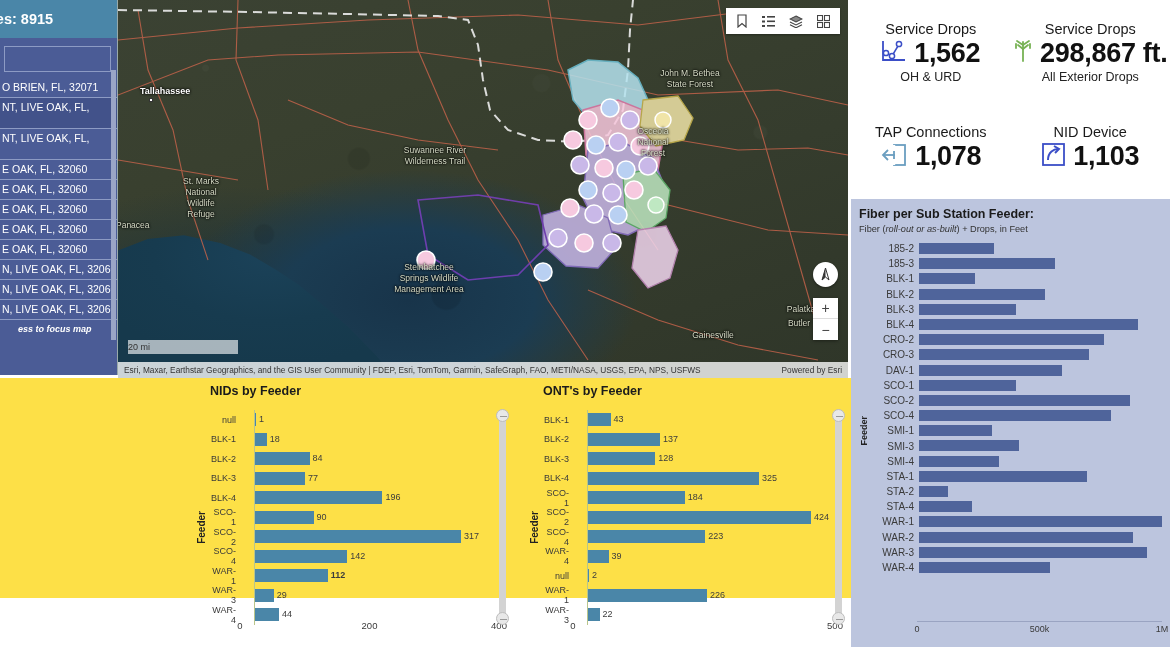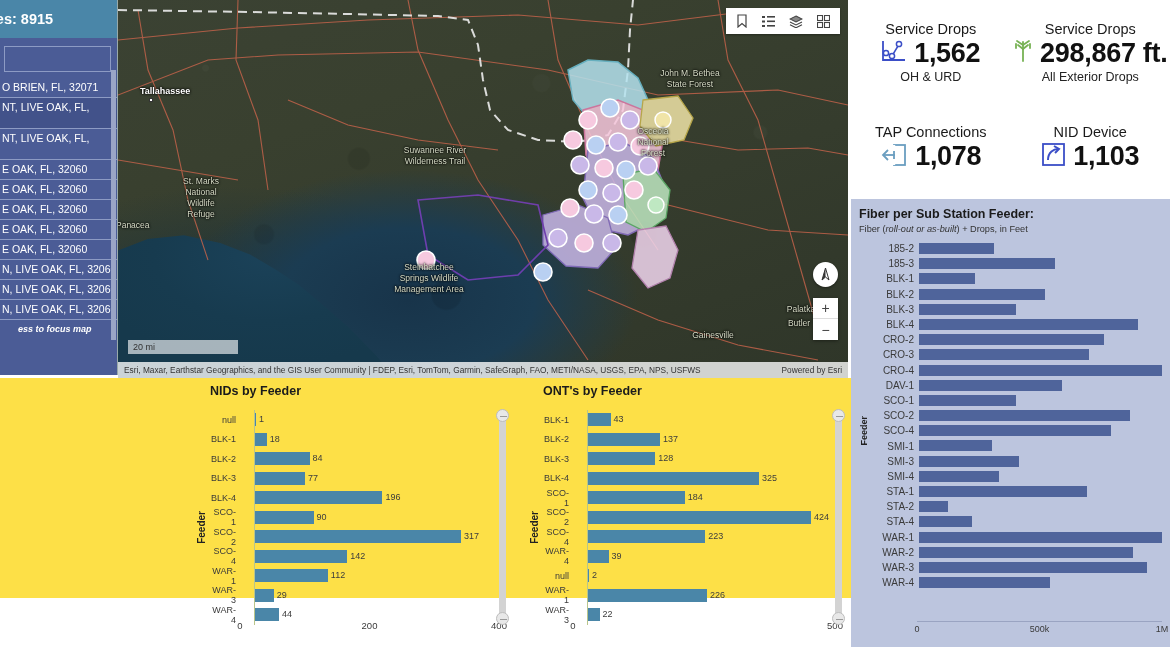--- a/index.html
+++ b/index.html
@@ -54,21 +54,21 @@
   }
   .map-roads { position:absolute; inset:0; }
   .lbl { position:absolute; color:#d7dcc6; font-size:8.5px;
     text-shadow:0 0 3px #000,0 0 2px #000; text-align:center;
     line-height:11px; pointer-events:none; font-family:"Liberation Sans",sans-serif;}
   .lbl.city { color:#ffffff; font-weight:bold; font-size:9px; }
   .city-dot { position:absolute; width:4px; height:4px; background:#fff;
     border:1px solid #333; }
   .scalebar { position:absolute; left:10px; bottom:24px; width:110px;
     height:14px; background:rgba(255,255,255,.62); color:#333;
-    font-size:9px; padding-left:5px; line-height:14px; }
+    font-size:9px; line-height:14px; }
   .map-toolbar { position:absolute; right:8px; top:8px; height:26px;
     background:#fff; display:flex; align-items:center; gap:14px;
     padding:0 10px; box-shadow:0 1px 2px rgba(0,0,0,.35); }
   .map-toolbar svg { display:block; }
   .compass { position:absolute; right:10px; top:262px; width:25px;
     height:25px; border-radius:50%; background:#fff;
     display:flex; align-items:center; justify-content:center;
     box-shadow:0 1px 3px rgba(0,0,0,.4); }
   .zoomctl { position:absolute; right:10px; top:298px; width:25px;
     background:#fff; box-shadow:0 1px 3px rgba(0,0,0,.4); }
@@ -440,26 +440,20 @@
               <div class="f-bar" style="width: 76%;"></div>
             </div>
           </div>
           <div class="f-row">
             <div class="f-lab">CRO-3</div>
             <div class="f-track">
               <div class="f-bar" style="width: 70%;"></div>
             </div>
           </div>
           <div class="f-row">
-            <div class="f-lab">CRO-4</div>
-            <div class="f-track">
-              <div class="f-bar" style="width: 100%;"></div>
-            </div>
-          </div>
-          <div class="f-row">
             <div class="f-lab">DAV-1</div>
             <div class="f-track">
               <div class="f-bar" style="width: 59%;"></div>
             </div>
           </div>
           <div class="f-row">
             <div class="f-lab">SCO-1</div>
             <div class="f-track">
               <div class="f-bar" style="width: 40%;"></div>
             </div>
@@ -603,21 +597,21 @@
             </div>
             <div class="c-row" style="height: 19.5px;">
               <div class="c-lab">SCO-4</div>
               <div class="c-track" style="height: 19.5px;">
                 <div class="c-bar" style="width: 35.5%; background: rgb(74, 134, 168);"></div>
                 <span class="c-num" style="left: 35.5%;">142</span>
               </div>
             </div>
             <div class="c-row" style="height: 19.5px;">
               <div class="c-lab">WAR-1</div>
-              <div class="c-track" style="height: 19.5px;">
+              <div class="c-track" style="height: 19.5px; font-weight: bold;">
                 <div class="c-bar" style="width: 28%; background: rgb(74, 134, 168);"></div>
                 <span class="c-num" style="left: 28%;">112</span>
               </div>
             </div>
             <div class="c-row" style="height: 19.5px;">
               <div class="c-lab">WAR-3</div>
               <div class="c-track" style="height: 19.5px;">
                 <div class="c-bar" style="width: 7.25%; background: rgb(74, 134, 168);"></div>
                 <span class="c-num" style="left: 7.25%;">29</span>
               </div>

